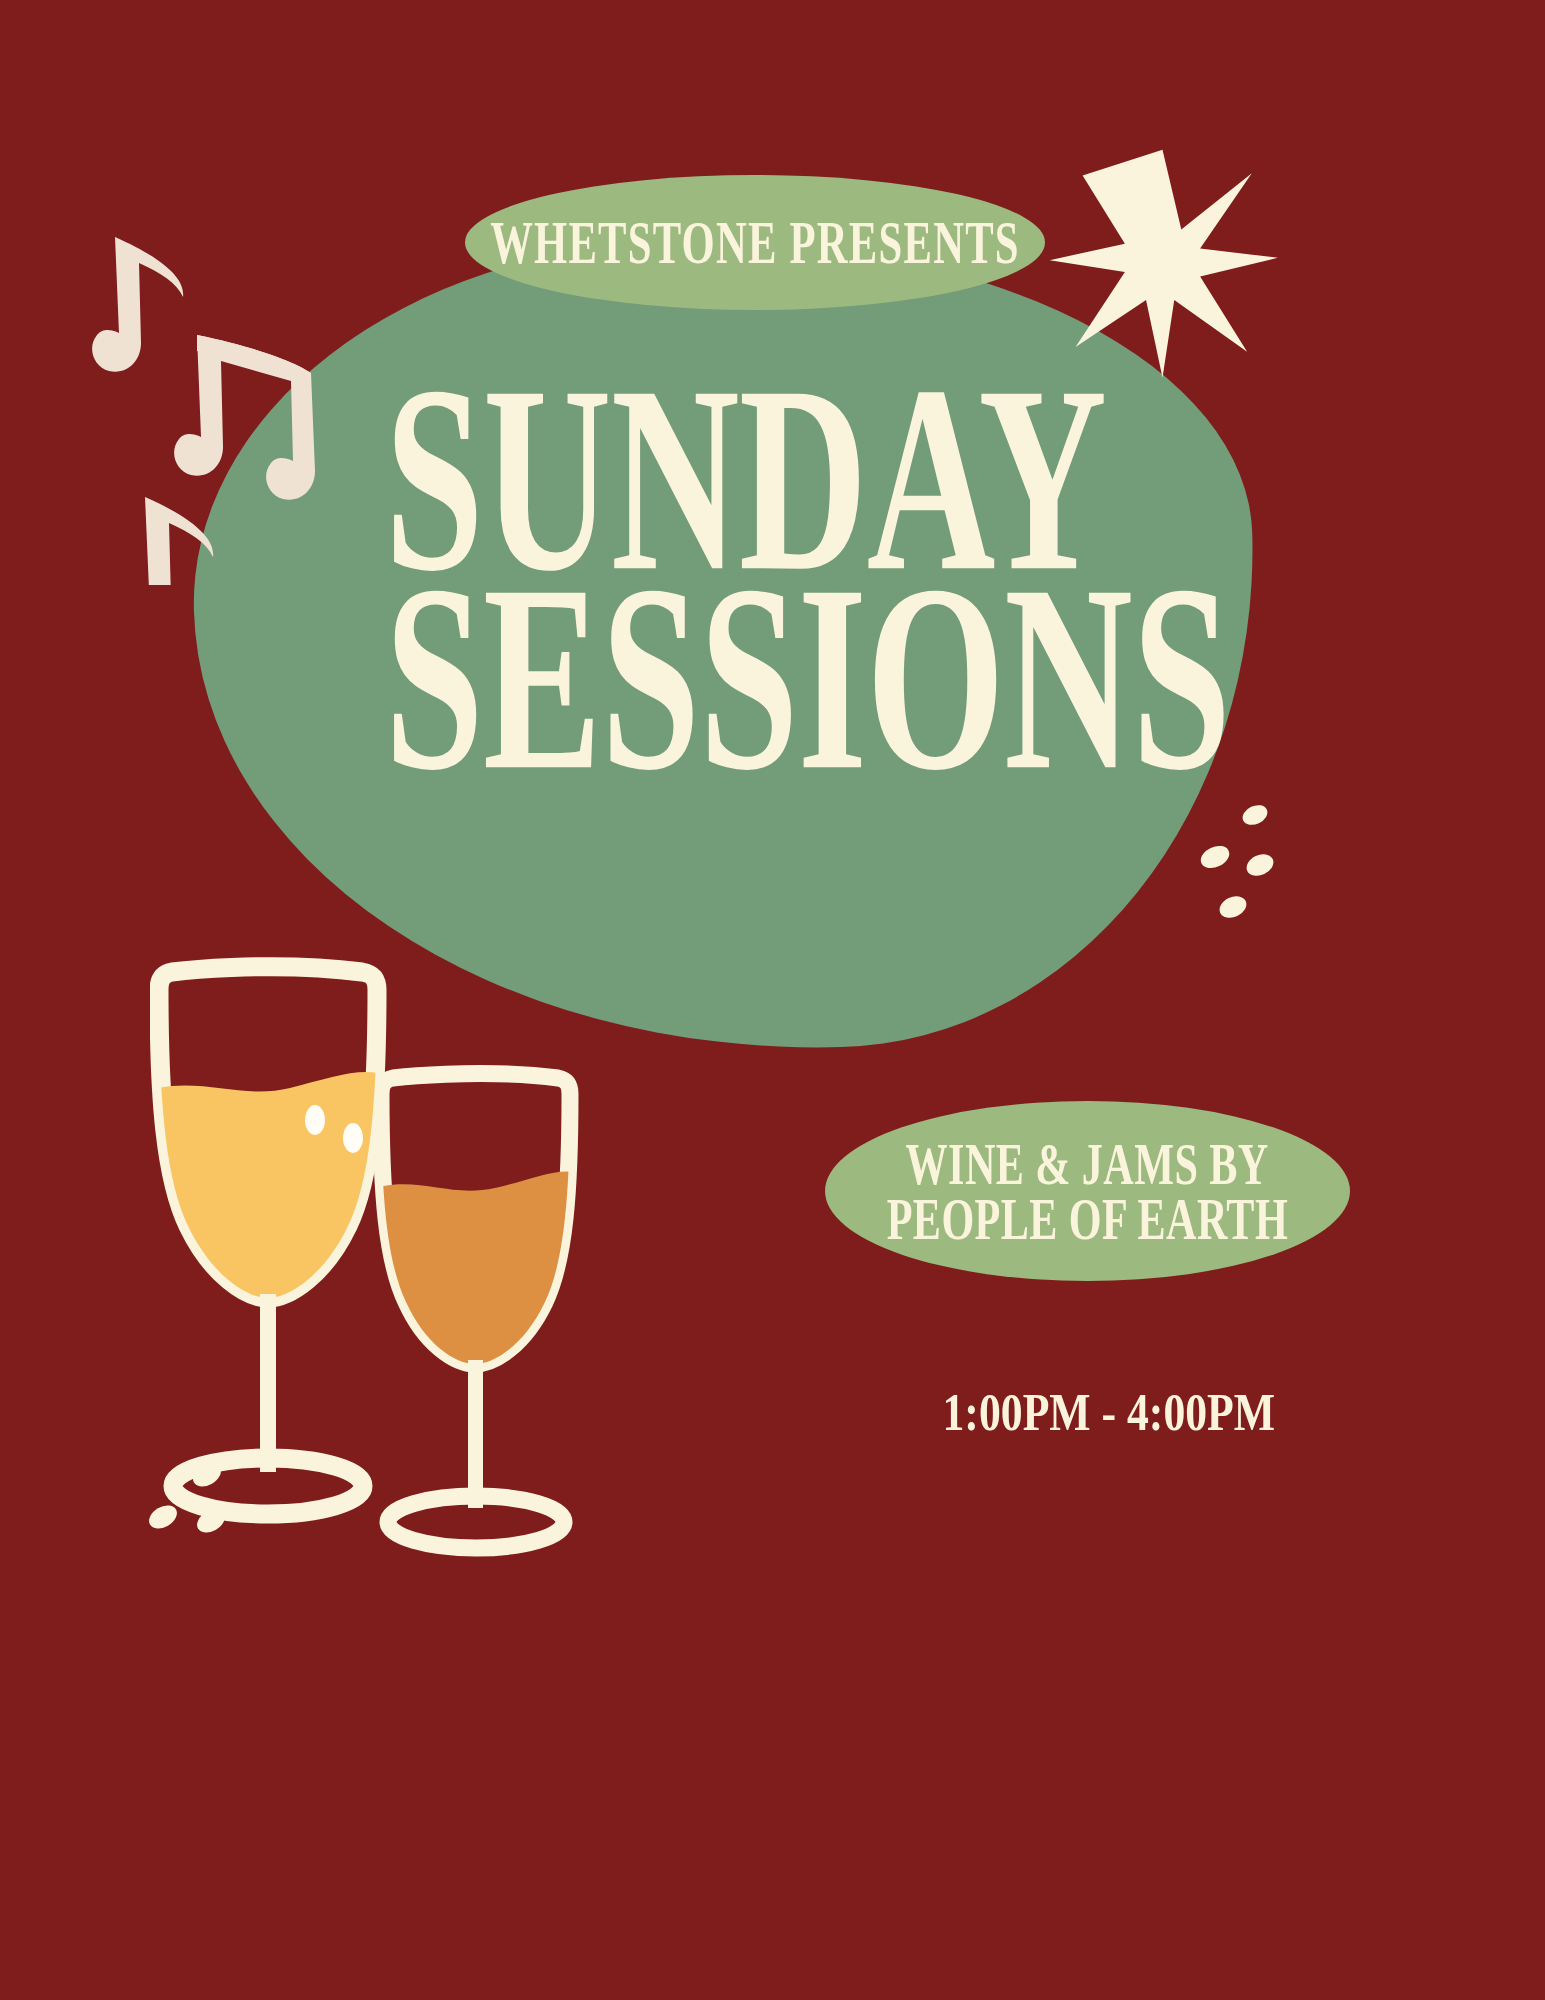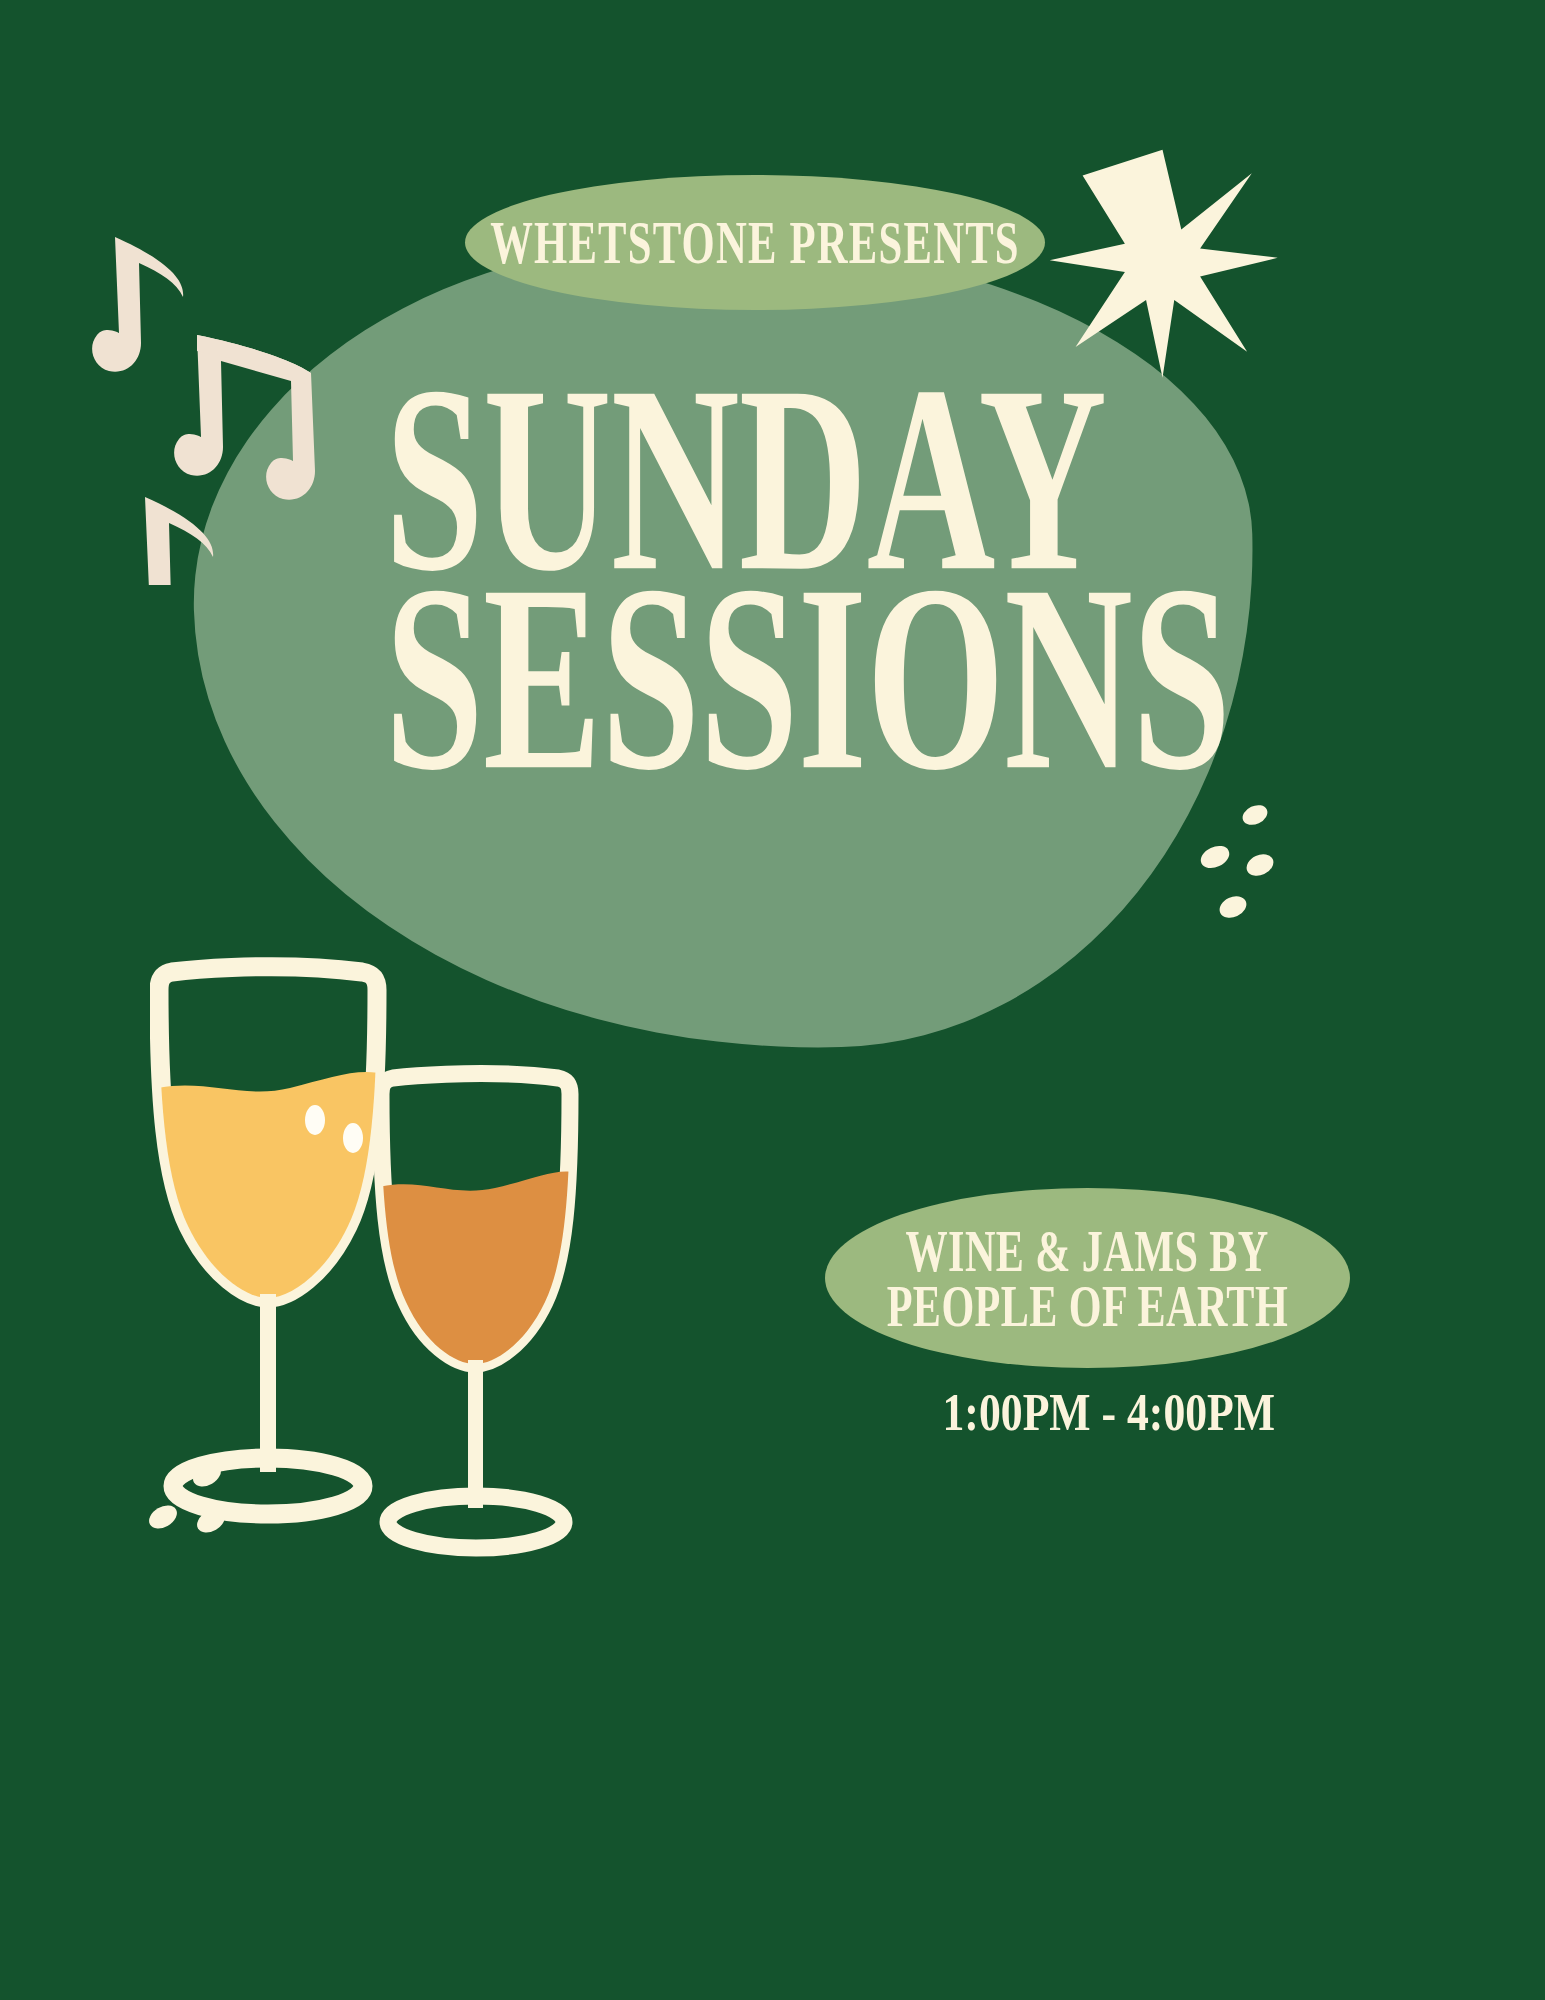--- a/index.html
+++ b/index.html
@@ -1,21 +1,21 @@
 <!DOCTYPE html>
 <html><head>
 <meta charset="utf-8">
 <style>
   html,body{margin:0;padding:0;}
   body{
     width:1545px;height:2000px;overflow:hidden;
     font-family:"Liberation Serif", serif;
     background:#4e7d56;
   }
-  .poster{position:relative;width:1545px;height:2000px;background:#14532d;overflow:hidden;}
+  .poster{position:relative;width:1545px;height:2000px;background:#7f1d1d;overflow:hidden;}
 
   
   .blob{
     position:absolute;left:195px;top:240px;width:1060px;height:810px;
     background:#739c79;
     border-radius:46% 54% 40% 60% / 44% 38% 62% 56%;
     transform:rotate(-1.5deg);
   }
 
   
@@ -58,21 +58,21 @@
     transform-origin:center top;
   }
   .title .l1{font-size:205px;letter-spacing:-1px;}
   .title .l2{font-size:205px;letter-spacing:-1px;margin-top:35px;}
 
   
   .glasses{position:absolute;left:150px;top:930px;width:530px;height:760px;}
 
   
   .badge-mid{
-    position:absolute;left:825px;top:1188px;width:525px;height:180px;
+    position:absolute;left:825px;top:1101px;width:525px;height:180px;
     background:#9cb97f;border-radius:50%;
     display:flex;flex-direction:column;align-items:center;justify-content:center;
   }
   .badge-mid .l{
     font-family:"Liberation Serif", serif;
     font-weight:700;font-size:49px;color:#fbf4dc;
     letter-spacing:.5px;white-space:nowrap;line-height:1.0;
     transform:scaleX(.86) scaleY(1.22);
   }
   .badge-mid .l + .l{margin-top:6px;}

